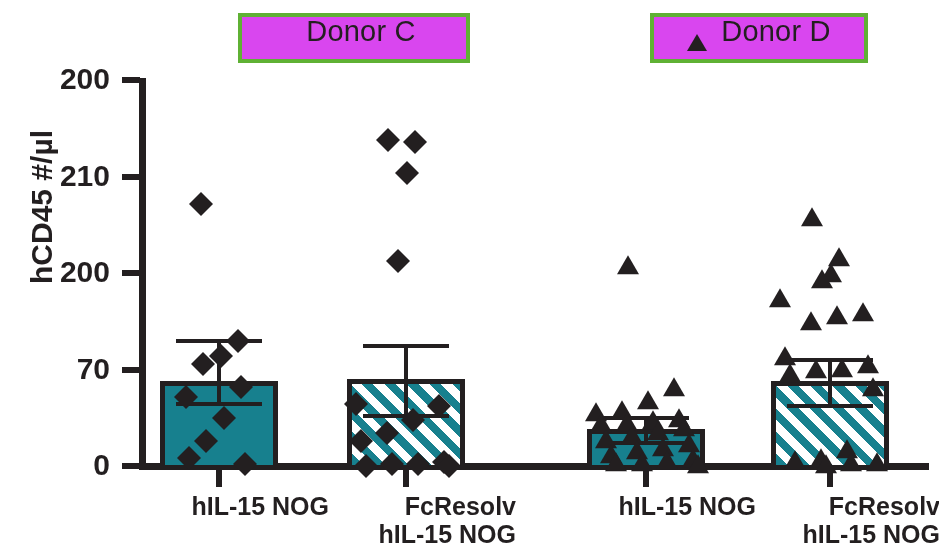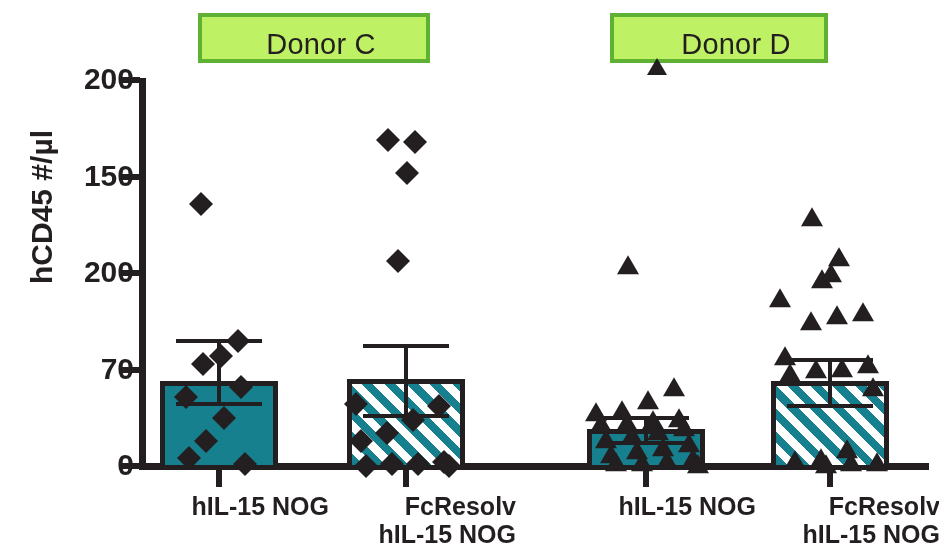--- a/index.html
+++ b/index.html
@@ -3,43 +3,44 @@
 <meta charset="utf-8">
 <style>
   html,body{margin:0;padding:0;background:#ffffff;}
   body{width:939px;height:559px;font-family:"Liberation Sans",sans-serif;overflow:hidden;}
   #root{position:relative;width:939px;height:559px;background:#fff;}
 
   
   .legend-box{
     position:absolute;
     border:4px solid var(--legend-border,#5fb134);
-    background:#bef264;
-    display:flex;align-items:flex-end;justify-content:center;
+    background:#d946ef;
+    display:flex;align-items:flex-start;justify-content:center;
     gap:14px;
     box-sizing:border-box;
+    margin-left:40px;
   }
   #legend-c{left:198px;top:13px;width:232px;height:50px;}
   #legend-d{left:610px;top:13px;width:218px;height:50px;}
   .legend-label{
     font-size:29px;color:#231f20;font-weight:400;letter-spacing:.2px;
     white-space:nowrap;line-height:1;
   }
   .gl-marker{display:inline-block;}
   .diamond-glyph{width:16px;height:16px;background:#231f20;transform:rotate(45deg);}
   .triangle-glyph{width:0;height:0;border-left:10px solid transparent;border-right:10px solid transparent;border-bottom:17px solid #231f20;}
 
   
   .axis-line{position:absolute;background:#231f20;}
   #y-axis{left:139px;top:78px;width:7px;height:392px;}
   #x-axis{left:139px;top:463px;width:790px;height:7px;}
   .y-tick{position:absolute;left:122px;width:18px;height:6px;background:#231f20;}
   .y-tick-label{
     position:absolute;right:16px;text-align:right;width:110px;
-    font-size:30px;font-weight:bold;color:#231f20;line-height:1;margin-left:24px;
+    font-size:30px;font-weight:bold;color:#231f20;line-height:1;
   }
   #y-axis-title{
     position:absolute;left:-88px;top:190px;width:260px;
     transform:rotate(-90deg);transform-origin:center center;
     font-size:30px;font-weight:bold;color:#231f20;text-align:center;
     white-space:nowrap;
   }
   .x-tick{position:absolute;width:6px;height:18px;background:#231f20;top:469px;}
   .x-label{
     position:absolute;text-align:right;font-size:25px;font-weight:bold;
@@ -92,21 +93,21 @@
   <div id="y-axis-title">hCD45 #/µl</div>
 
   <div id="y-ticks-container">
       <div class="y-tick" style="top: 463px;"></div>
       <div class="y-tick-label" style="left: 0px; top: 450px;">0</div>
       <div class="y-tick" style="top: 366.5px;"></div>
       <div class="y-tick-label" style="left: 0px; top: 353.5px;">70</div>
       <div class="y-tick" style="top: 270px;"></div>
       <div class="y-tick-label" style="left: 0px; top: 257px;">200</div>
       <div class="y-tick" style="top: 173.5px;"></div>
-      <div class="y-tick-label" style="left: 0px; top: 160.5px;">150</div>
+      <div class="y-tick-label" style="left: 0px; top: 160.5px;">210</div>
       <div class="y-tick" style="top: 77px;"></div>
       <div class="y-tick-label" style="left: 0px; top: 64px;">200</div>
     </div>
   <div id="x-ticks-container">
       <div class="x-tick" style="left: 216px;"></div>
       <div class="x-tick" style="left: 403px;"></div>
       <div class="x-tick" style="left: 643px;"></div>
       <div class="x-tick" style="left: 827px;"></div>
     </div>
   <div id="x-labels-container">

